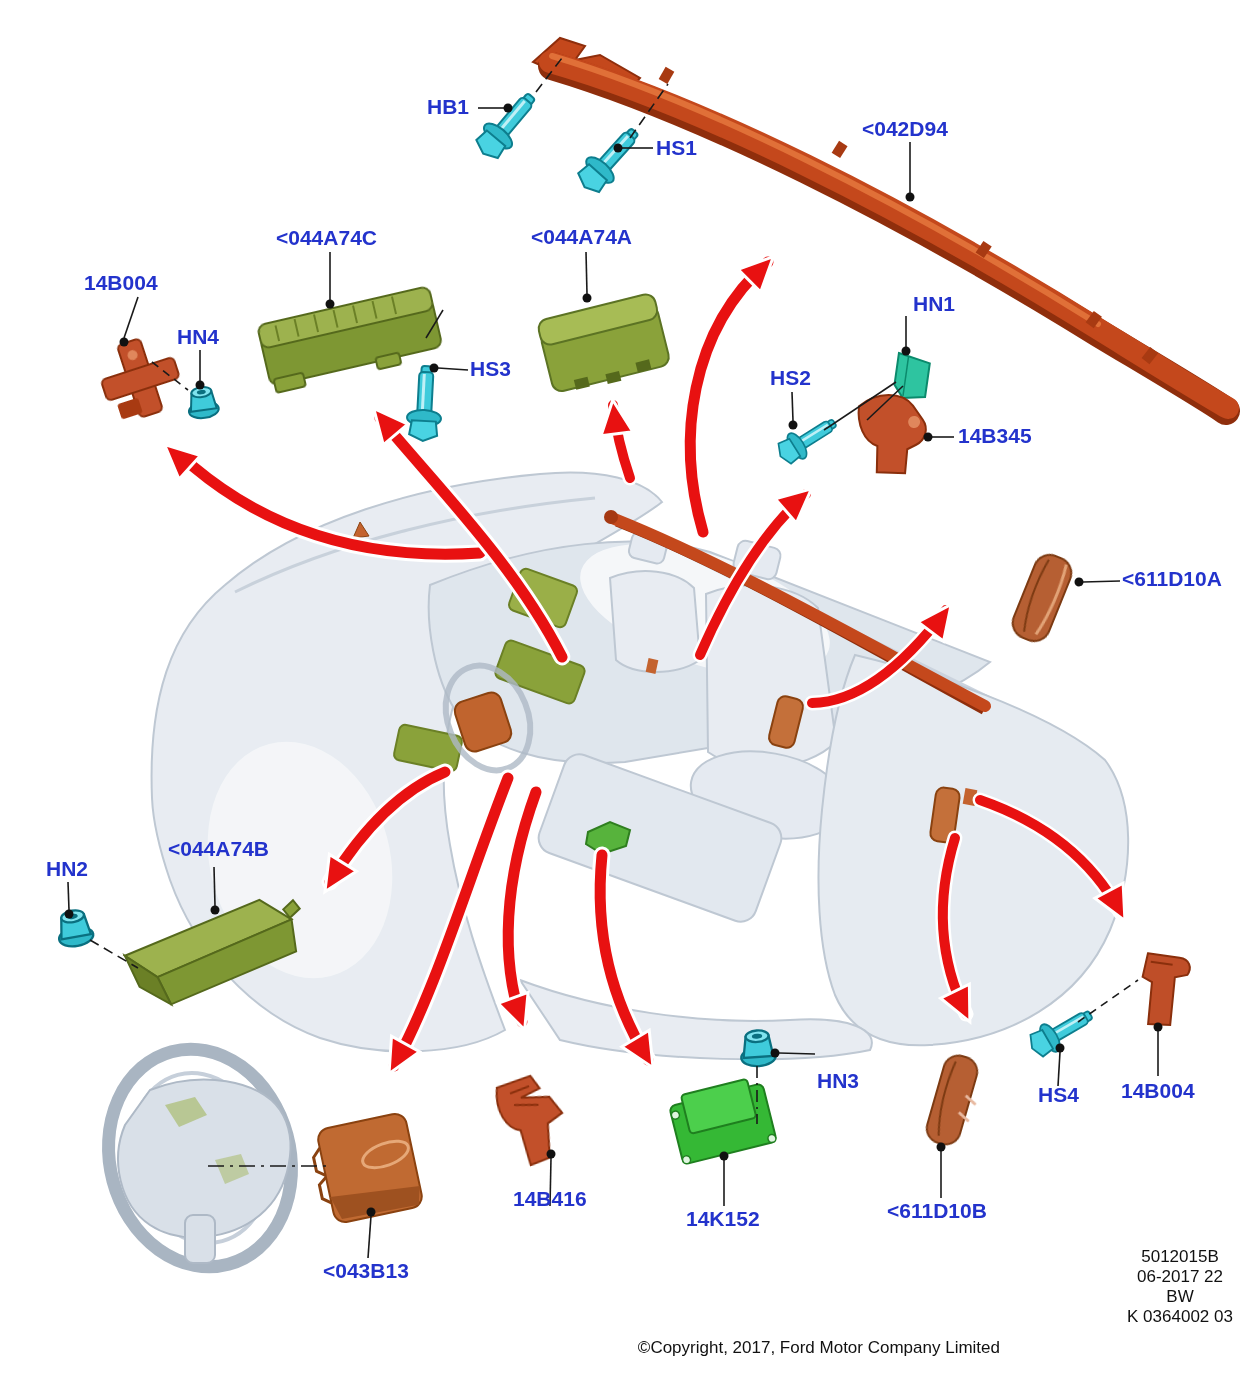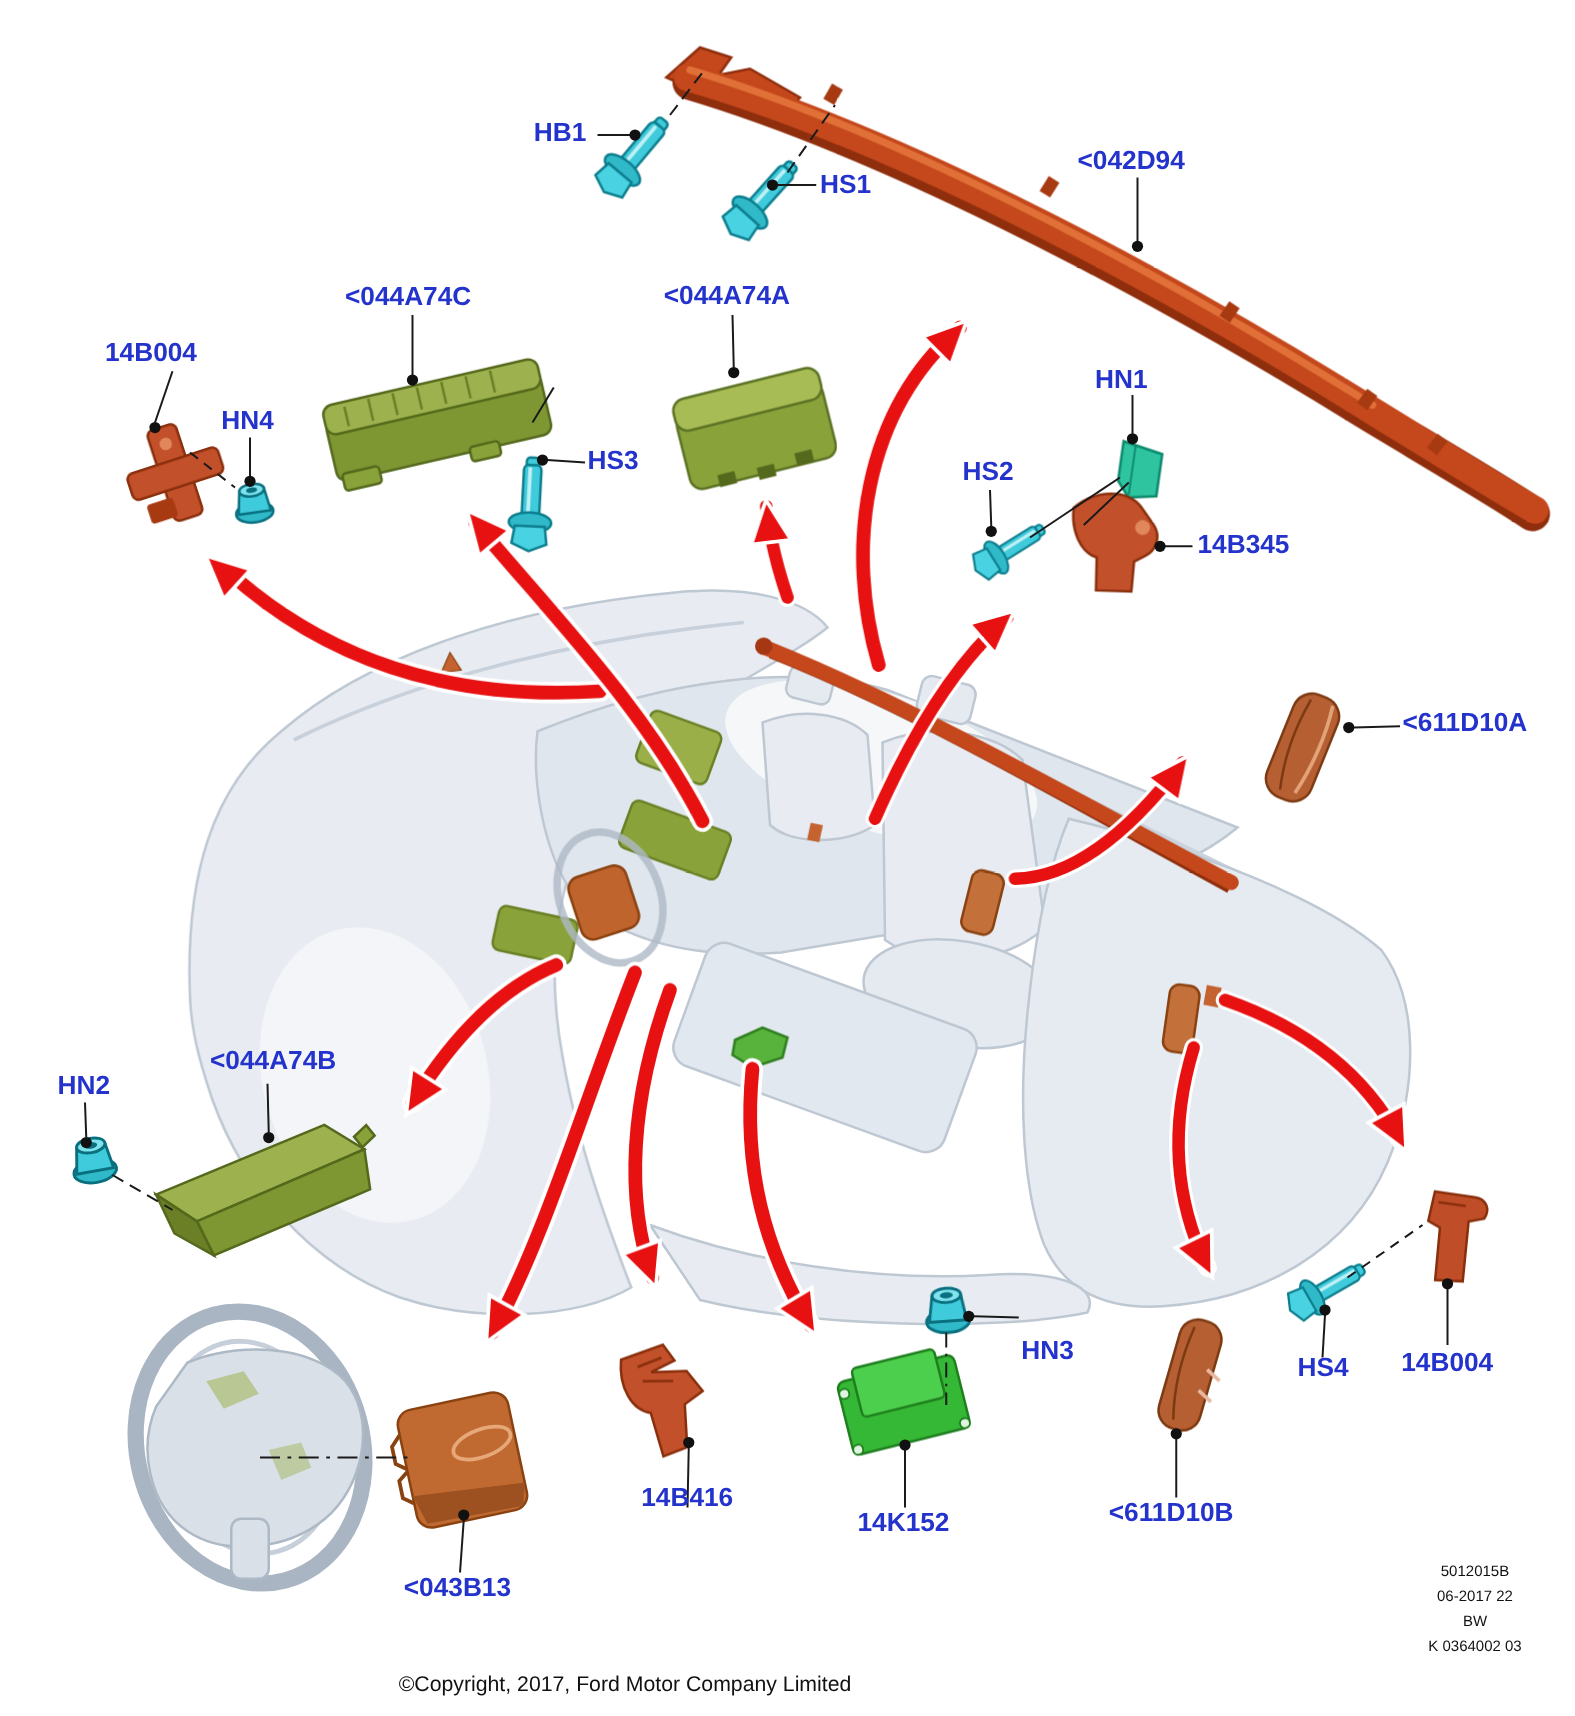--- a/index.html
+++ b/index.html
@@ -2,22 +2,22 @@
 <html><head>
 <meta charset="utf-8">
 <style>
   html,body{margin:0;padding:0;background:#ffffff;}
   #stage{position:relative;width:1260px;height:1373px;background:#fff;overflow:hidden;
          font-family:"Liberation Sans",sans-serif;border-radius:18px;}
   #art{position:absolute;left:0;top:0;}
   .callout{position:absolute;font-weight:bold;font-size:21px;line-height:22px;
            color:#2333cc;white-space:nowrap;letter-spacing:0px;cursor:pointer;}
   .plate{position:absolute;left:1105px;top:1247px;width:150px;text-align:center;
-         font-size:12px;line-height:20px;color:#111;}
-  .copyright{position:absolute;left:0;top:1338px;width:1000px;text-align:center;
+         font-size:17px;line-height:20px;color:#111;}
+  .copyright{position:absolute;left:0;top:1338px;width:1000px;text-align:right;
              font-size:17px;color:#111;}
 </style>
 </head>
 <body>
 
 <div id="stage">
 
 <svg id="art" width="1260" height="1373" viewBox="0 0 1260 1373" xmlns="http://www.w3.org/2000/svg">
 
   <defs>
@@ -312,21 +312,21 @@
 </svg>
 
   <div class="callout" style="left:427px;top:96px">HB1</div>
   <div class="callout" style="left:656px;top:137px">HS1</div>
   <div class="callout" style="left:862px;top:118px">&lt;042D94</div>
   <div class="callout" style="left:276px;top:227px">&lt;044A74C</div>
   <div class="callout" style="left:531px;top:226px">&lt;044A74A</div>
   <div class="callout" style="left:84px;top:272px">14B004</div>
   <div class="callout" style="left:177px;top:326px">HN4</div>
   <div class="callout" style="left:470px;top:358px">HS3</div>
-  <div class="callout" style="left:876px;top:293px">HN1</div>
+  <div class="callout" style="left:913px;top:293px">HN1</div>
   <div class="callout" style="left:770px;top:367px">HS2</div>
   <div class="callout" style="left:958px;top:425px">14B345</div>
   <div class="callout" style="left:1122px;top:568px">&lt;611D10A</div>
   <div class="callout" style="left:46px;top:858px">HN2</div>
   <div class="callout" style="left:168px;top:838px">&lt;044A74B</div>
   <div class="callout" style="left:817px;top:1070px">HN3</div>
   <div class="callout" style="left:513px;top:1188px">14B416</div>
   <div class="callout" style="left:686px;top:1208px">14K152</div>
   <div class="callout" style="left:887px;top:1200px">&lt;611D10B</div>
   <div class="callout" style="left:1038px;top:1084px">HS4</div>

